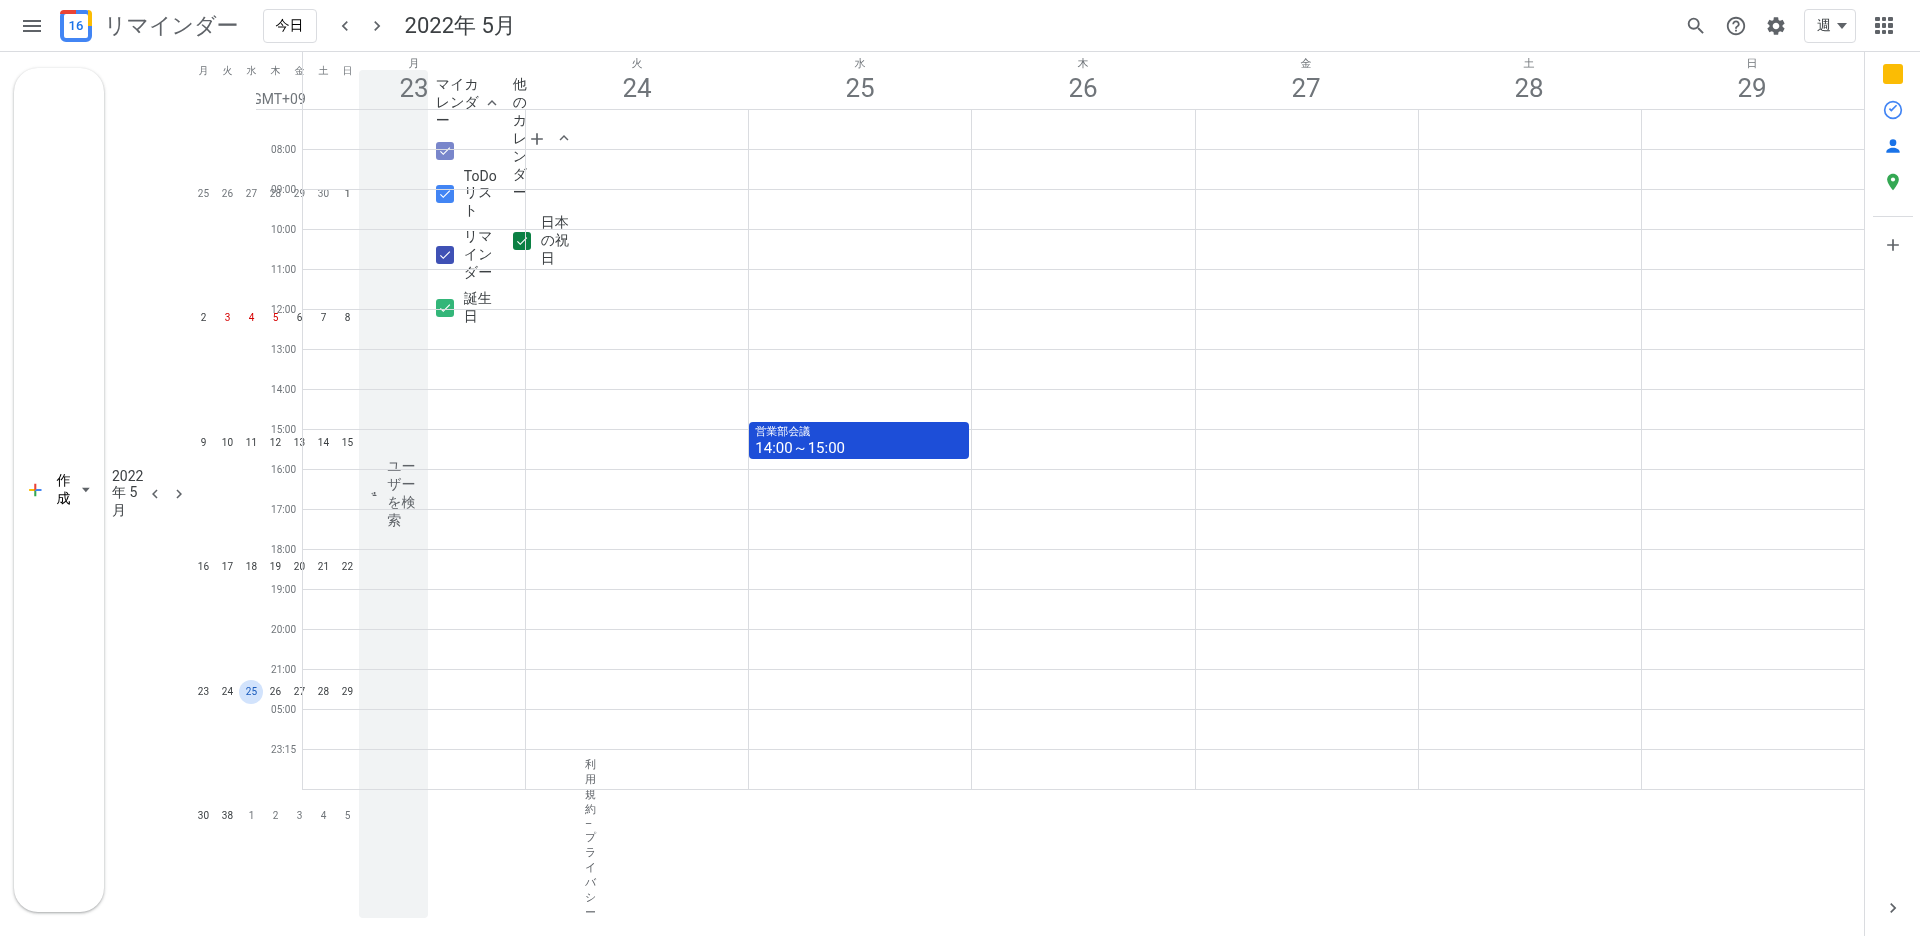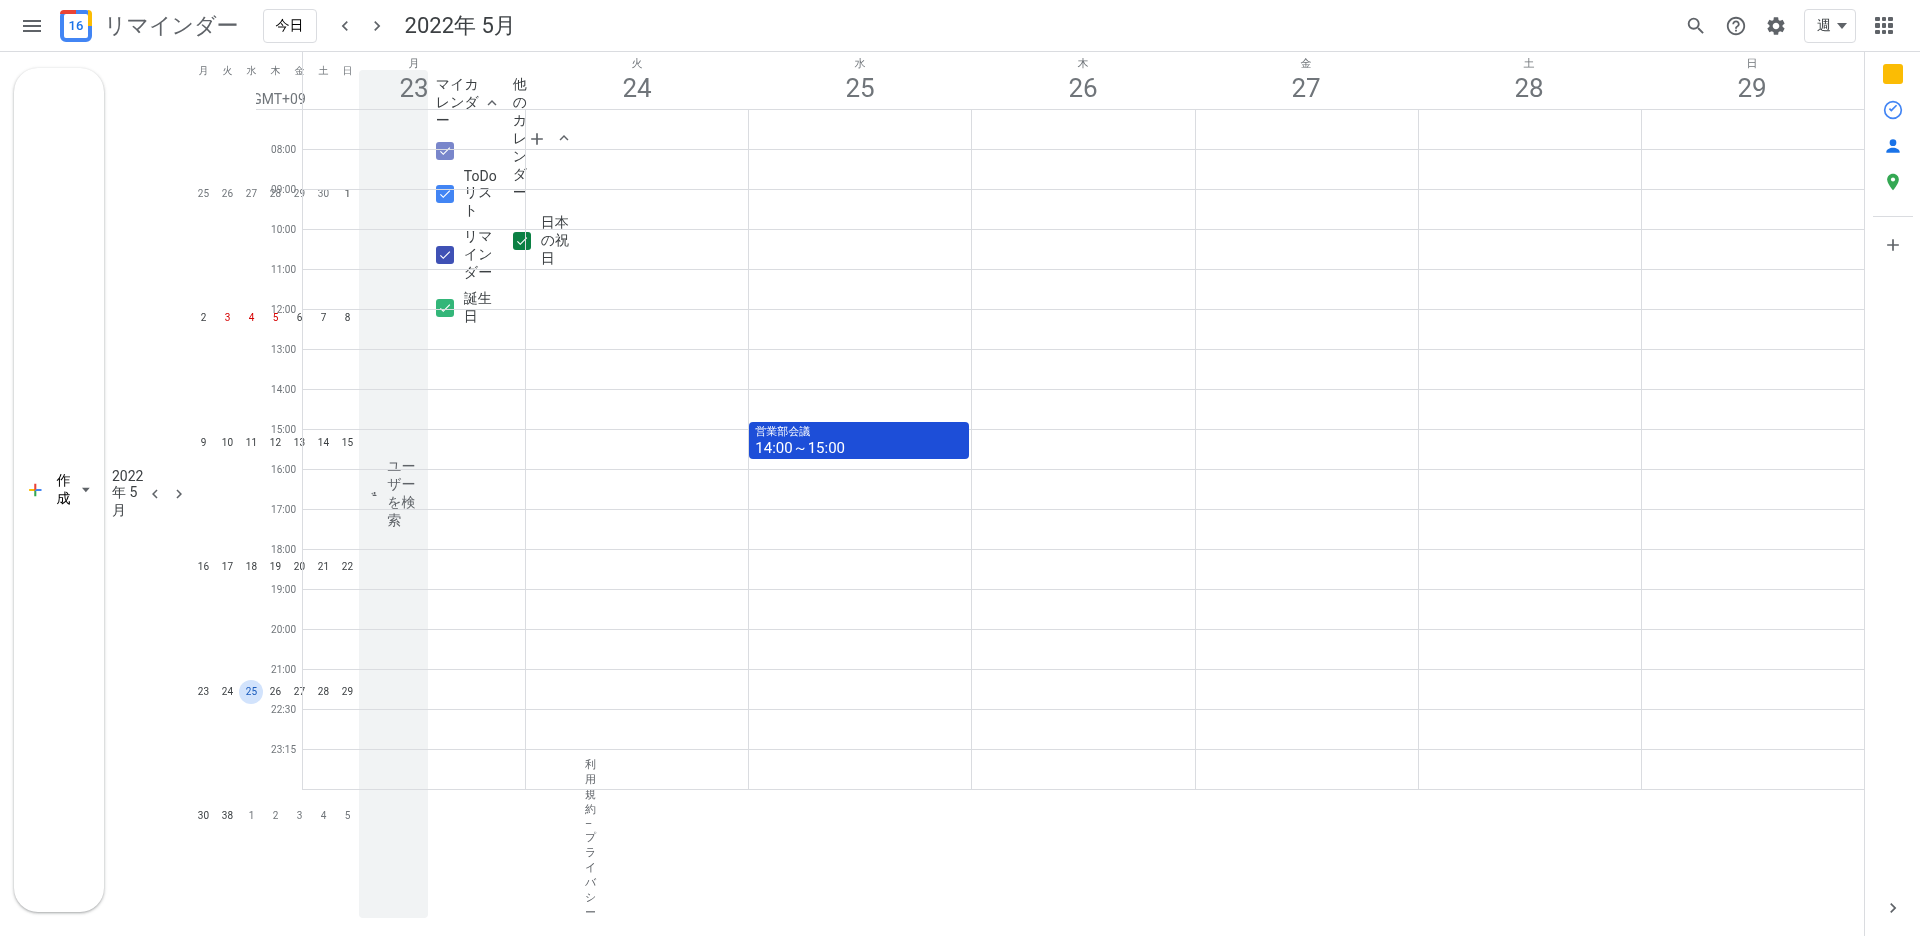--- a/index.html
+++ b/index.html
@@ -356,21 +356,21 @@
               <div class="time-label">12:00</div>
               <div class="time-label">13:00</div>
               <div class="time-label">14:00</div>
               <div class="time-label">15:00</div>
               <div class="time-label">16:00</div>
               <div class="time-label">17:00</div>
               <div class="time-label">18:00</div>
               <div class="time-label">19:00</div>
               <div class="time-label">20:00</div>
               <div class="time-label">21:00</div>
-              <div class="time-label">22:30</div>
+              <div class="time-label">05:00</div>
               <div class="time-label">23:15</div>
             </div>
           <div class="grid-cols" id="grid-cols">
               <div class="grid-col">
                 <div class="hour-line"></div>
                 <div class="hour-line"></div>
                 <div class="hour-line"></div>
                 <div class="hour-line"></div>
                 <div class="hour-line"></div>
                 <div class="hour-line"></div>

